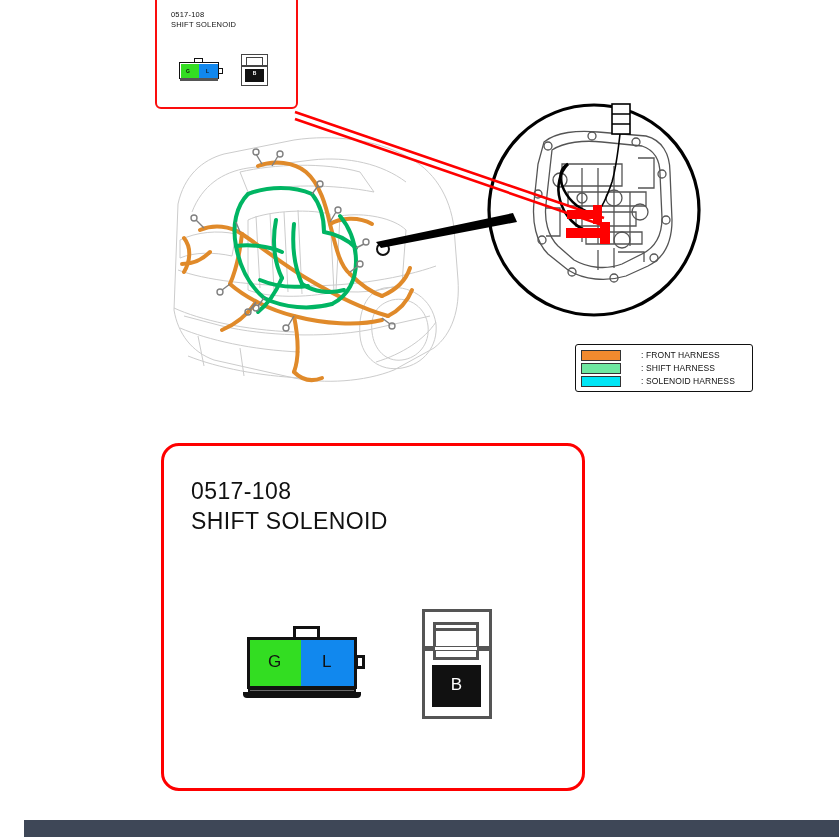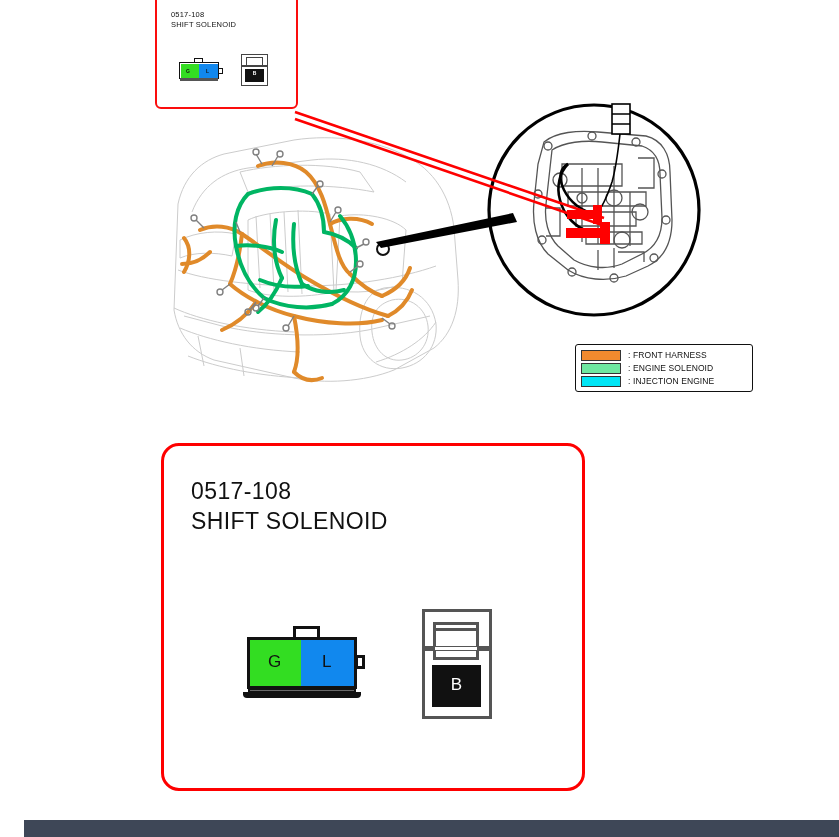--- a/index.html
+++ b/index.html
@@ -55,21 +55,21 @@
 
   
   .circle-inset{position:absolute;left:462px;top:102px;width:216px;height:216px;z-index:3;}
 
   
   .legend{
     position:absolute;left:551px;top:344px;width:178px;height:48px;
     border:1.5px solid #111;border-radius:3px;background:#fff;
     box-sizing:border-box;z-index:6;
   }
-  .legend-row{position:absolute;left:5px;height:12px;display:flex;align-items:center;}
+  .legend-row{position:absolute;left:5px;height:12px;display:flex;align-items:center;gap:13px;}
   .legend-sw{width:40px;height:11px;border:1.5px solid #333;box-sizing:border-box;}
   .legend-lb{margin-left:7px;font-size:8.5px;color:#111;white-space:nowrap;letter-spacing:.1px;}
 
   
   .panel{
     position:absolute;left:137px;top:443px;width:424px;height:348px;
     border:3px solid #fe0000;border-radius:18px;background:#fff;
     box-sizing:border-box;z-index:4;
   }
   .panel .p-code{position:absolute;left:27px;top:32px;font-size:23px;color:#111;letter-spacing:.4px;}
@@ -283,25 +283,25 @@
     </div>
   </div>
 
   <div class="legend">
     <div class="legend-row" style="top:4px;">
       <div class="legend-sw" style="background:#f28a2e;"></div>
       <div class="legend-lb">: FRONT HARNESS</div>
     </div>
     <div class="legend-row" style="top:17px;">
       <div class="legend-sw" style="background:#6ee8a0;"></div>
-      <div class="legend-lb">: ENGINE SOLENOID</div>
+      <div class="legend-lb">: SHIFT HARNESS</div>
     </div>
     <div class="legend-row" style="top:30px;">
       <div class="legend-sw" style="background:#00e5f5;"></div>
-      <div class="legend-lb">: INJECTION ENGINE</div>
+      <div class="legend-lb">: SOLENOID HARNESS</div>
     </div>
   </div>
 
   <div class="panel">
     <div class="p-code">0517-108</div>
     <div class="p-name">SHIFT SOLENOID</div>
 
     <div class="conn2">
       <div class="c-tab"></div>
       <div class="c-body"></div>

